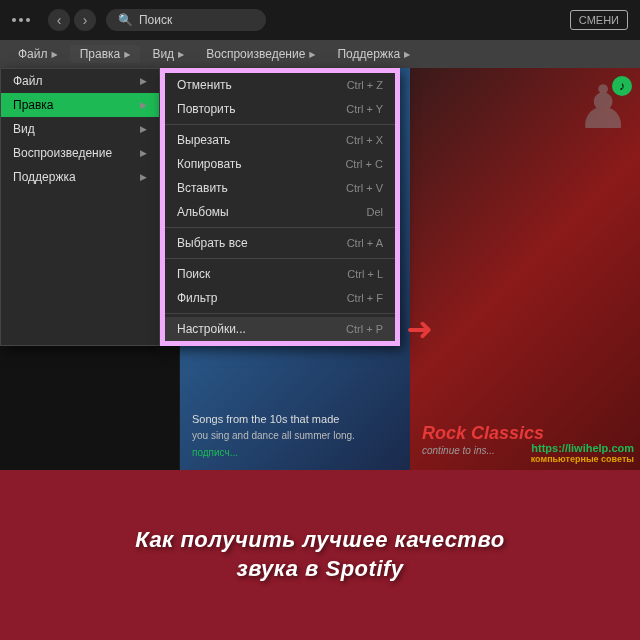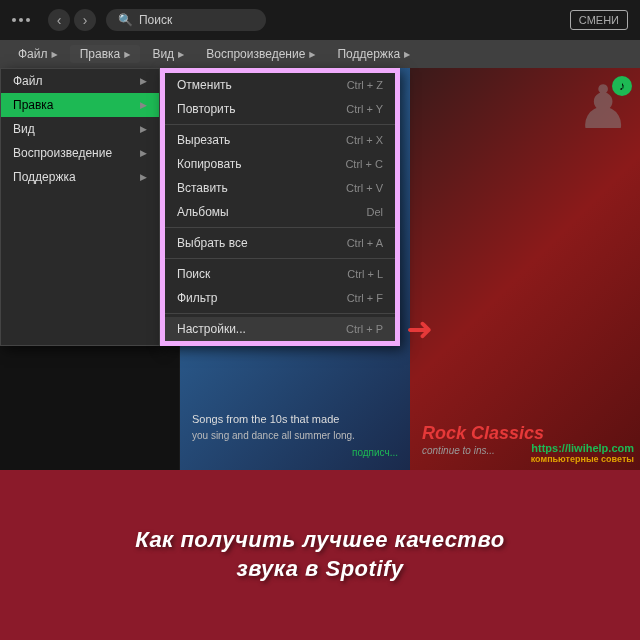--- a/index.html
+++ b/index.html
@@ -458,21 +458,21 @@
 
           <div class="playlist-card">
             <div class="card-bg-hits">
               <div style="margin-bottom:auto; padding-top:8px;">
                 <div style="color:#fff; font-size:22px; font-weight:900; line-height:1;">Hits</div>
                 <div style="color:#fff; font-size:22px; font-weight:900; line-height:1;">0s</div>
               </div>
               <div style="margin-top:auto;">
                 <div style="color:#ddd; font-size:11px; line-height:1.4;">Songs from the 10s that made</div>
                 <div style="color:#bbb; font-size:10px; line-height:1.4; margin-top:2px;">you sing and dance all summer long.</div>
-                <div style="color:#1db954; font-size:10px; margin-top:4px;text-align:right;">подписч...</div>
+                <div style="color:#1db954; font-size:10px; margin-top:4px;">подписч...</div>
               </div>
             </div>
           </div>
 
           <div class="playlist-card">
             <div class="card-bg-rock">
               <div class="spotify-logo-small">♪</div>
               <div class="rock-person">♟</div>
               <div style="margin-top:auto;font-style:italic;">
                 <div style="color:#e63939; font-size:18px; font-weight:900; line-height:1.1;">Rock Classics</div>

